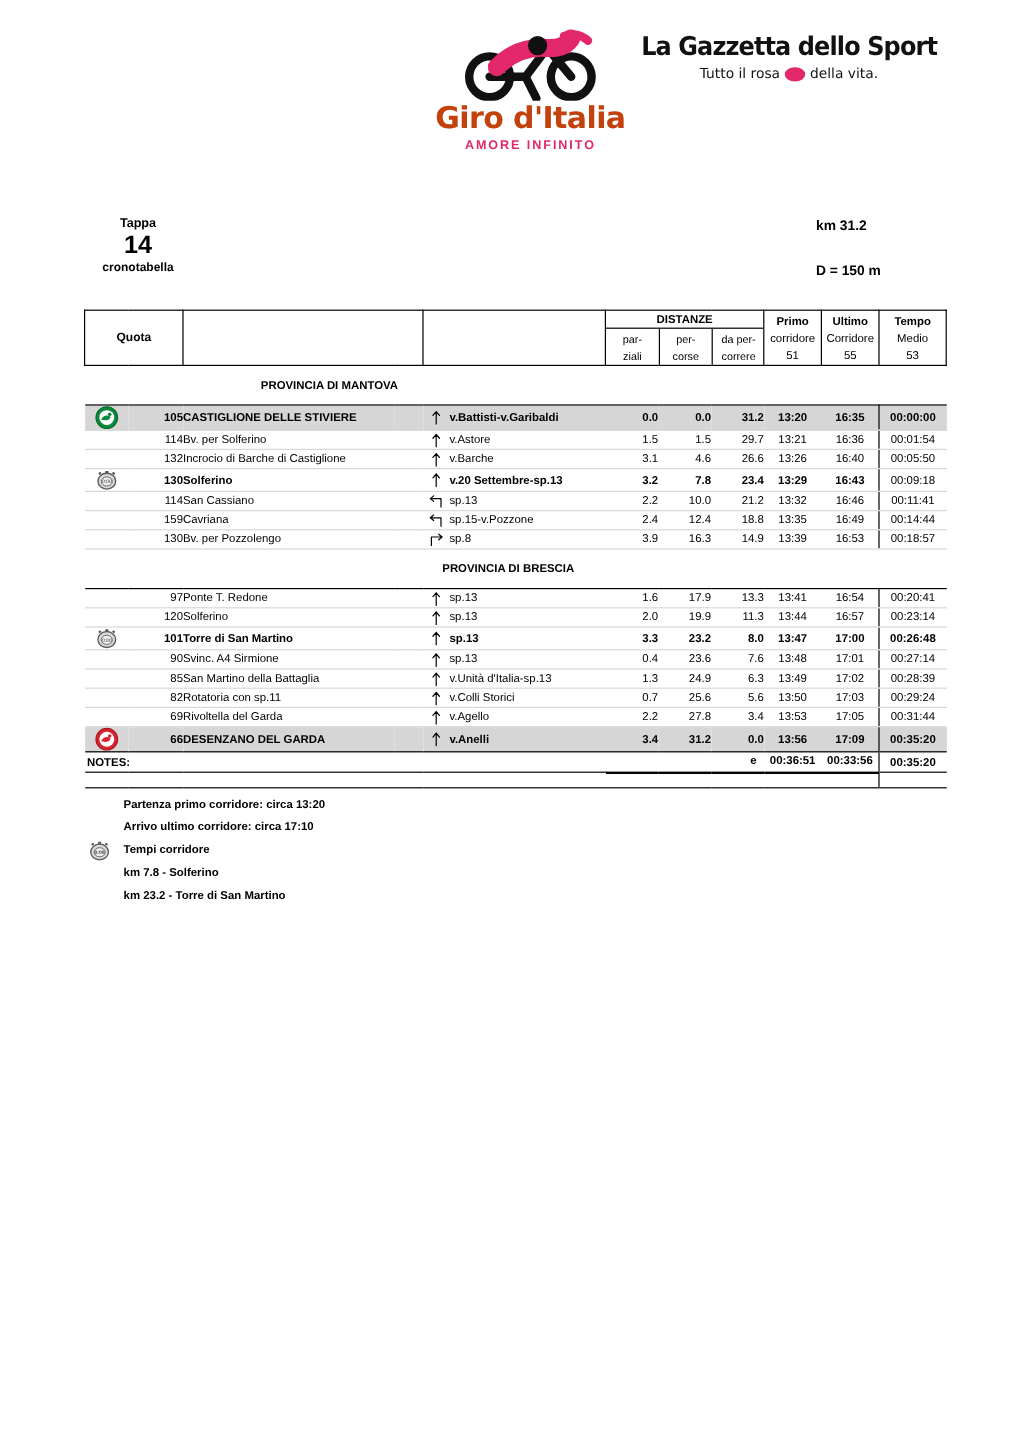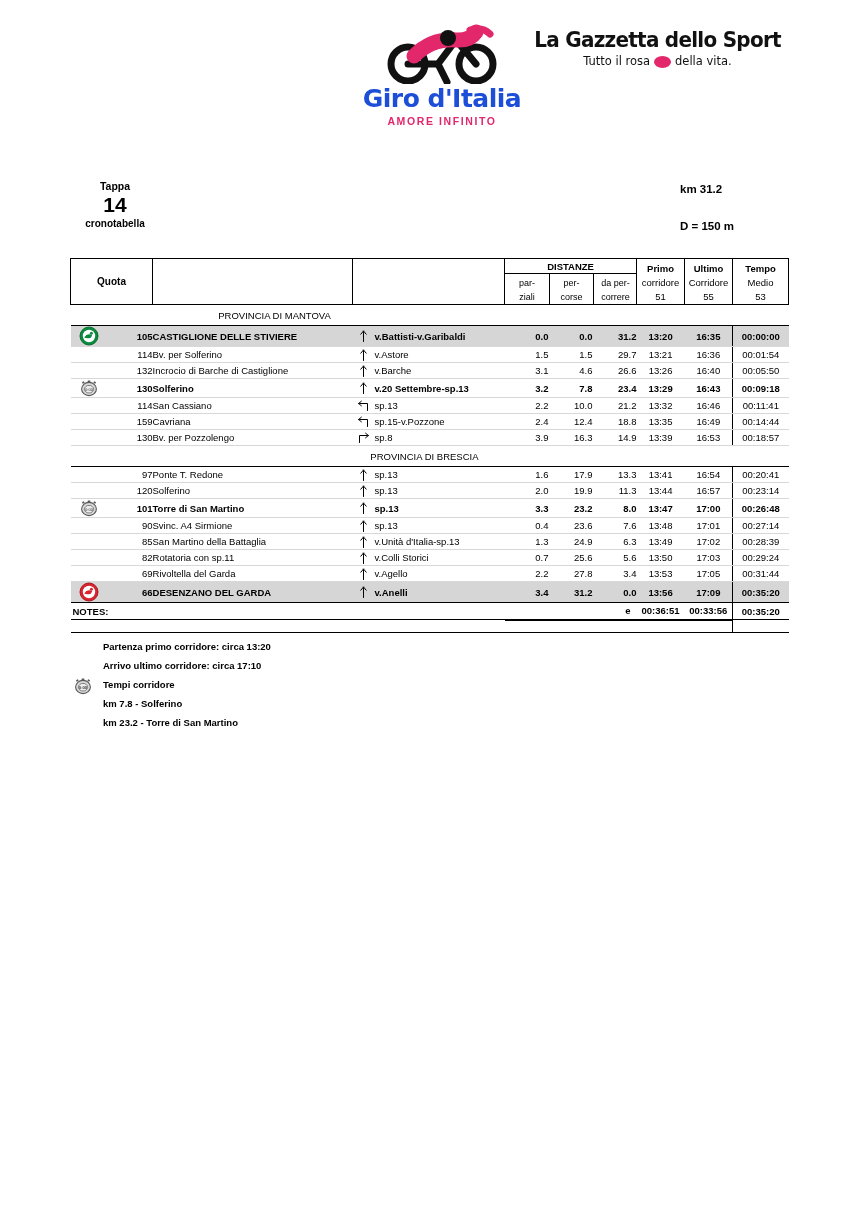--- a/index.html
+++ b/index.html
@@ -13,21 +13,21 @@
   .page { position: relative; width: 852px; height: 1205px; overflow: hidden; }
 
   
   .logos { position: absolute; top: 0; left: 0; width: 852px; height: 150px; }
 
   .giro-logo { position: absolute; left: 352px; top: 22px; width: 180px; text-align: center; }
   .giro-mark { width: 180px; height: 62px; display:block; }
   .giro-word {
     font-family: "DejaVu Sans", sans-serif;
     font-weight: bold; font-size: 25px; letter-spacing: -0.5px;
-    color: #1d4ed8; line-height: 26px; margin-top: 2px;
+    color: #c2410c; line-height: 26px; margin-top: 2px;
   }
   .giro-sub {
     font-family: "Liberation Sans", sans-serif;
     font-weight: bold; font-size: 10.5px; letter-spacing: 1.6px;
     color: #e2276b; margin-top: 3px;
   }
 
   .gazz { position: absolute; right: 62px; top: 28px; text-align: center; }
   .gazz-title {
     font-family: "DejaVu Sans", sans-serif;
@@ -77,21 +77,21 @@
   td.c-icon { width: 36px; text-align: center; }
   td.c-quota { width: 46px; text-align: right; padding-right: 11px; font-size: 9.5px; }
   td.c-loc { width: 176px; padding-left: 9px; font-size: 9.5px; }
   td.c-gap { width: 24px; }
   td.c-dir { width: 22px; text-align: center; }
   td.c-road { width: 130px; padding-left: 5px; font-size: 9.5px; }
   td.c-num { width: 44px; text-align: right; padding-right: 9px; font-size: 9.5px; }
   td.c-time { width: 48px; text-align: center; font-size: 9.5px; }
   td.c-med { width: 56px; text-align: center; font-size: 9.5px; border-left: 1.8px solid #000; }
 
-  tr.prov td { height: 21px; font-size: 9.5px; font-weight: normal; text-align: center;
+  tr.prov td { height: 33px; font-size: 9.5px; font-weight: bold; text-align: center;
                border-bottom: 1.2px solid #000; border-top: none; }
 
   
   tr.notes td { height: 17px; font-size: 9.5px; font-weight: bold; vertical-align: middle;
                 border-bottom: 1.6px solid #000; }
   tr.notes td.c-med { border-left: 1.8px solid #000; }
   tr.blank td { height: 12px; border-bottom: 1.4px solid #000; }
   tr.blank td.c-med { border-left: 1.8px solid #000; border-bottom: 1.4px solid #000; }
   .note-line { font-size: 9.5px; font-weight: bold; height: 19px; line-height: 19px;
                padding-left: 33px; }
@@ -275,21 +275,21 @@
             <td class="c-gap"></td>
             <td class="c-dir"><span class="ico"><svg width="11" height="12" viewBox="0 0 11 12">
                   <path d="M5.5 11.5 L5.5 1.8 M5.5 1 L2.8 4.2 M5.5 1 L8.2 4.2" stroke="#000" stroke-width="1" fill="none" stroke-linecap="round"></path>
                 </svg></span></td>
             <td class="c-road" style="font-weight: bold;">v.20 Settembre-sp.13</td>
             <td class="c-num" style="font-weight: bold;">3.2</td>
             <td class="c-num" style="font-weight: bold;">7.8</td>
             <td class="c-num" style="font-weight: bold;">23.4</td>
             <td class="c-time" style="font-weight: bold;">13:29</td>
             <td class="c-time" style="font-weight: bold;">16:43</td>
-            <td class="c-med" style="font-weight: bold;">00:09:18</td>
+            <td class="c-med" style="font-weight: normal;">00:09:18</td>
           </tr>
           <tr class="row">
             <td class="c-icon"></td>
             <td class="c-quota">114</td>
             <td class="c-loc">San Cassiano</td>
             <td class="c-gap"></td>
             <td class="c-dir"><span class="ico"><svg width="13" height="12" viewBox="0 0 13 12">
                   <path d="M10.5 10.5 L10.5 3.5 L2.6 3.5 M1.6 3.5 L4.4 1.2 M1.6 3.5 L4.4 5.8" stroke="#000" stroke-width="1" fill="none" stroke-linecap="round" stroke-linejoin="round"></path>
                 </svg></span></td>
             <td class="c-road">sp.13</td>

